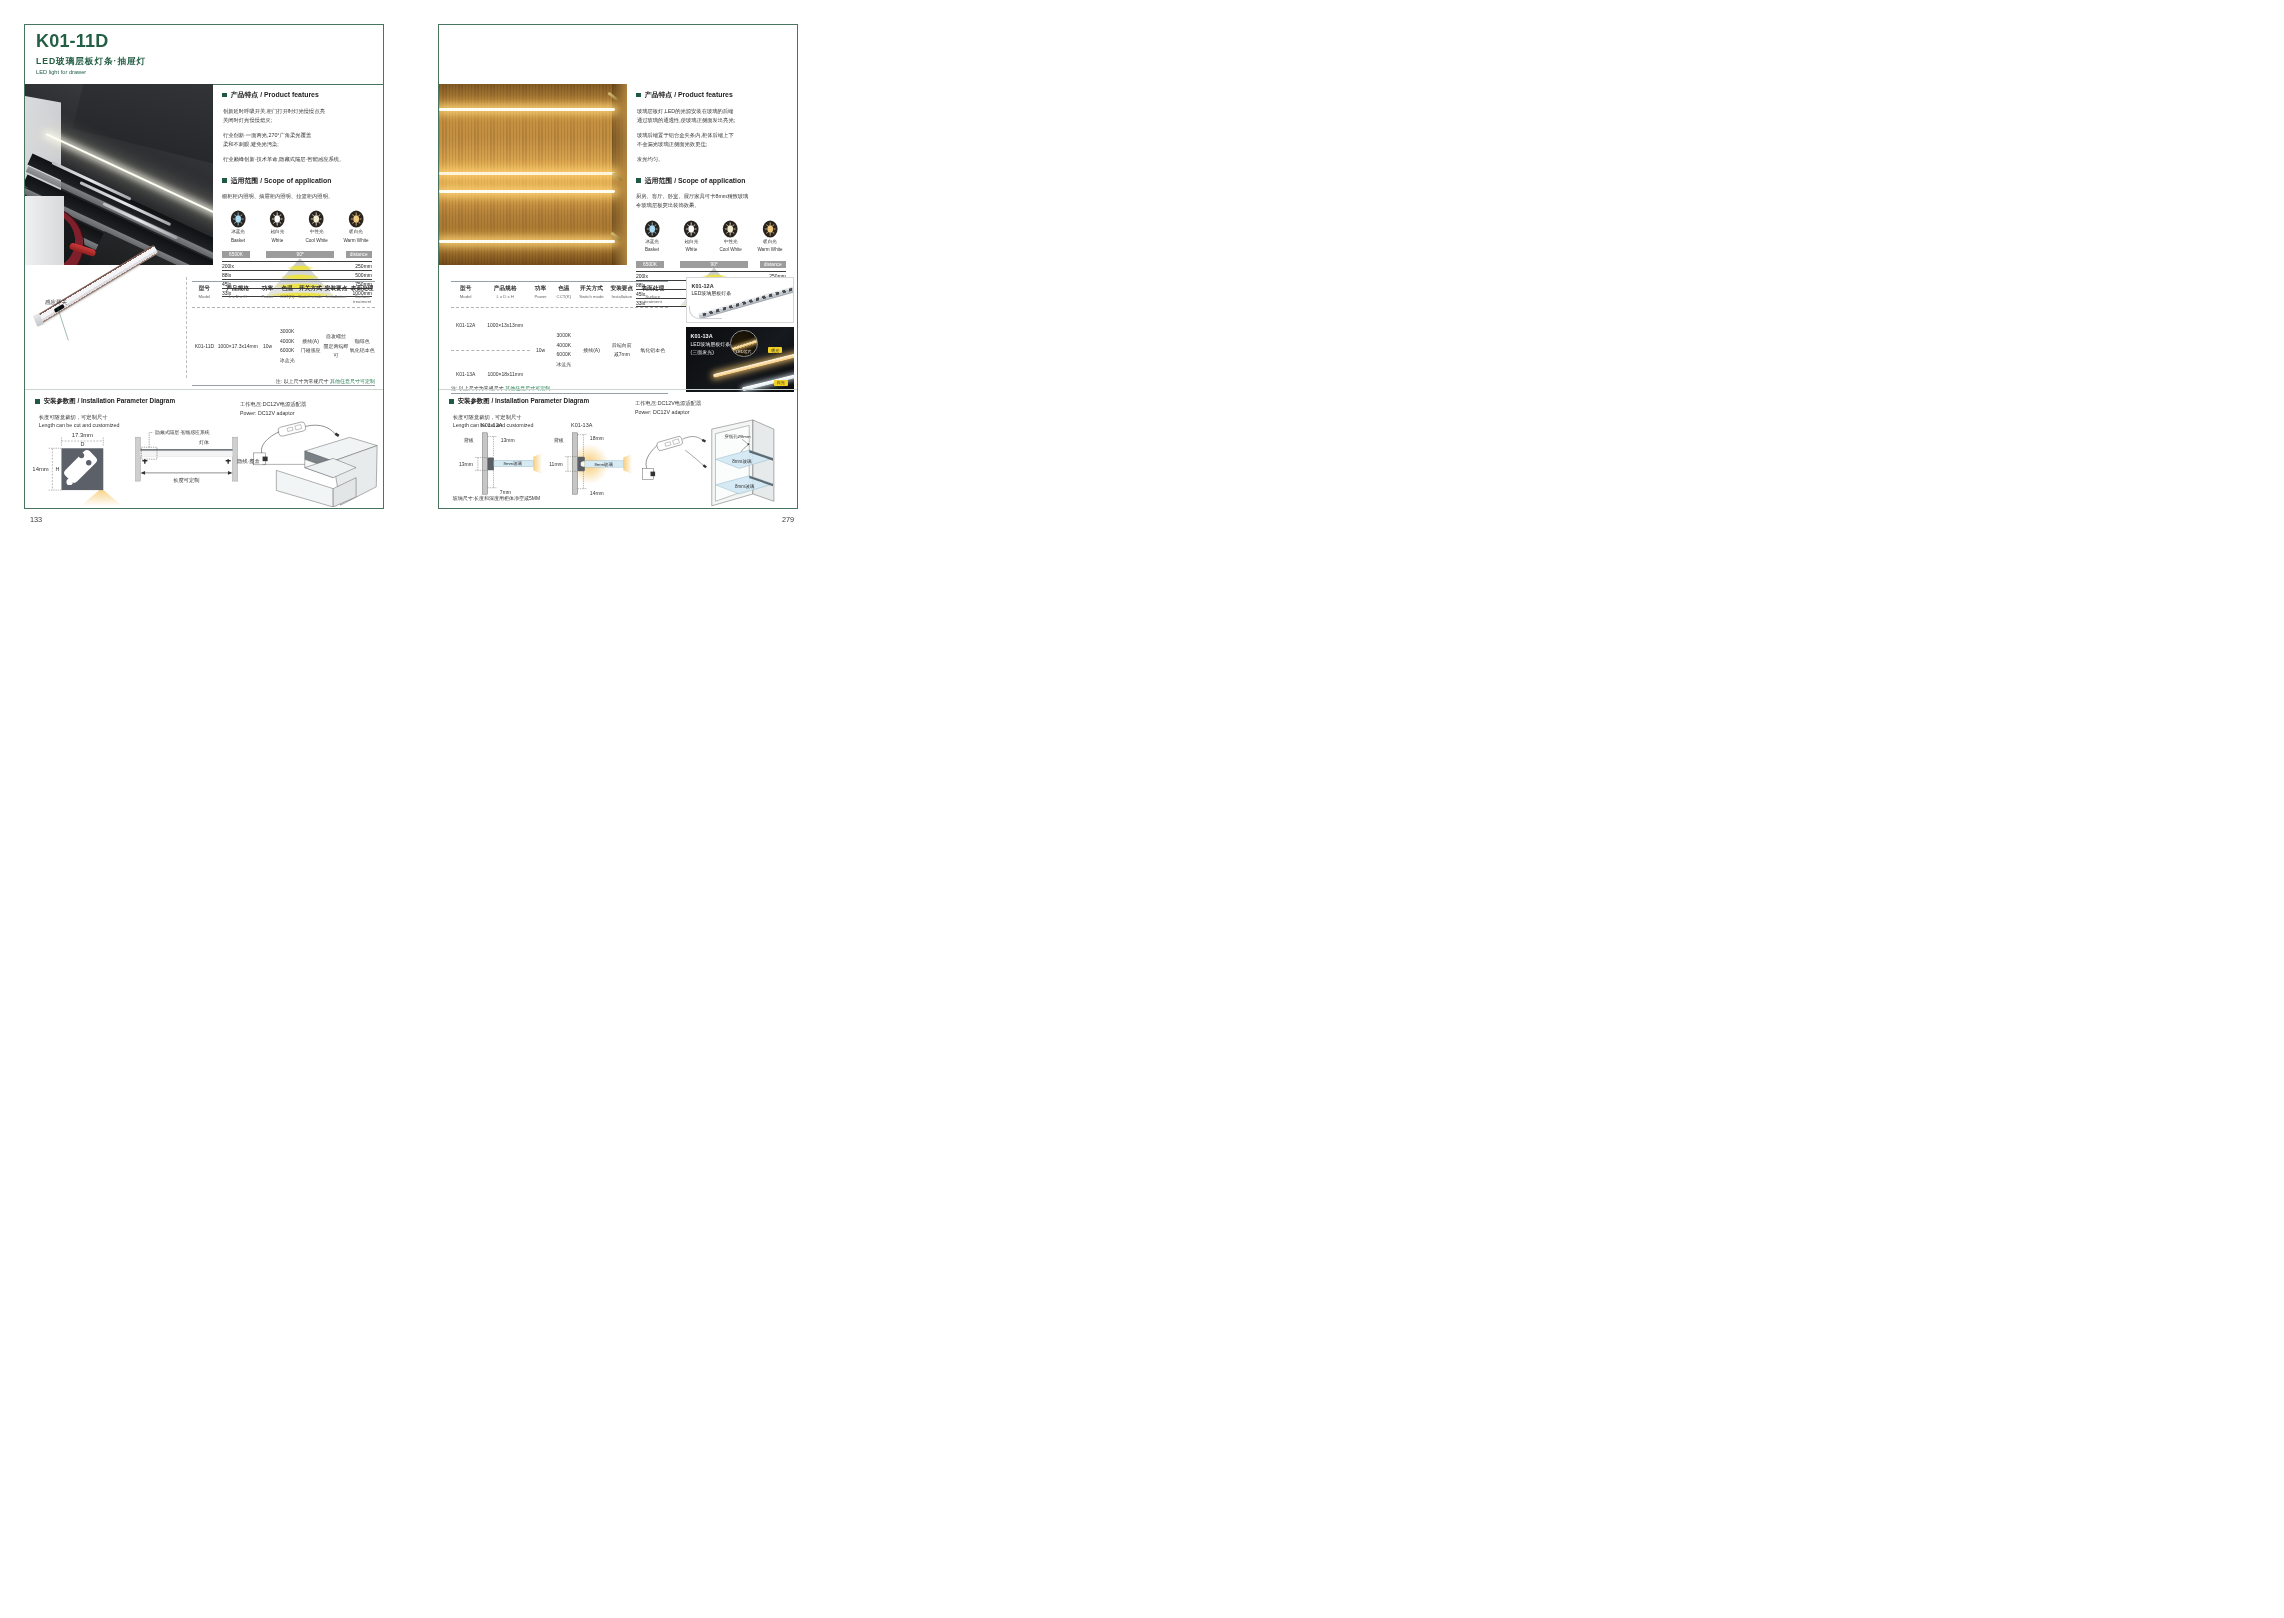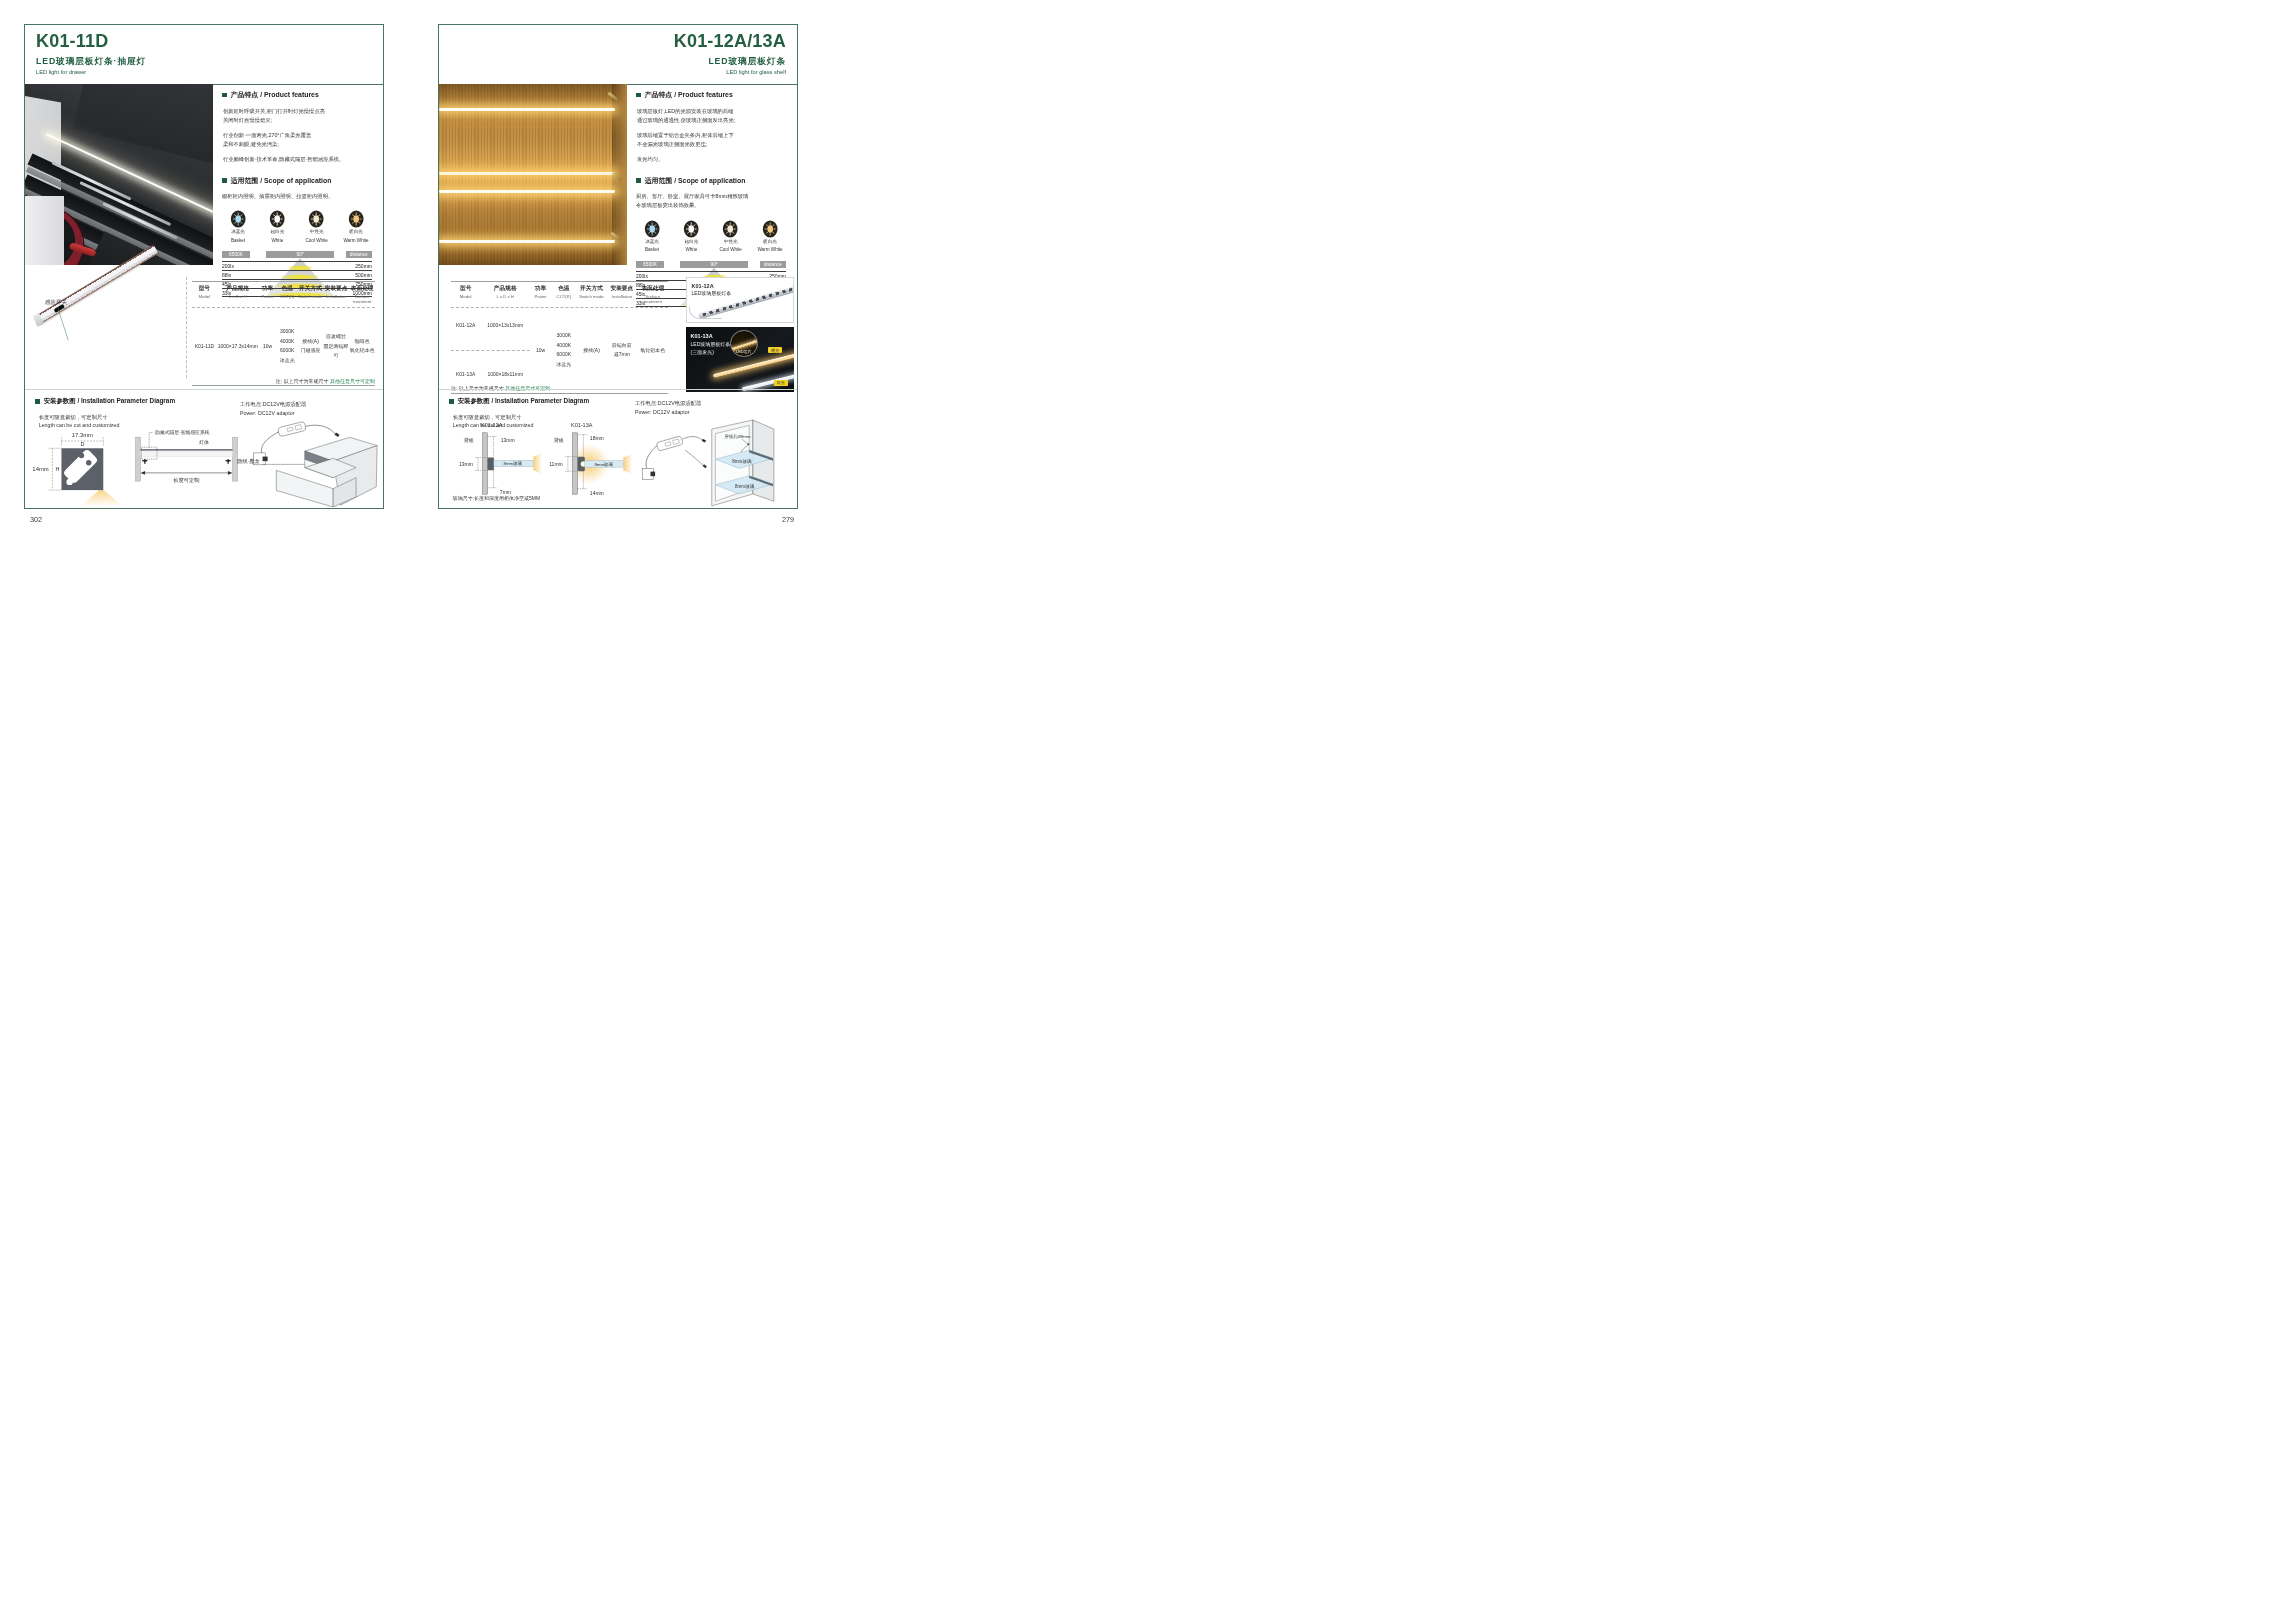--- a/index.html
+++ b/index.html
@@ -428,25 +428,20 @@
     <polygon points="150,88 212,110 212,128 150,106" fill="#f7f9f9" stroke="#555"></polygon>
     <polygon points="88,112 212,152 212,192 88,156" fill="#f2f5f5" stroke="#555"></polygon>
     <polygon points="212,152 262,128 262,170 212,192" fill="#e2e6e7" stroke="#555"></polygon>
     <polygon points="150,106 212,128 262,106 212,86" fill="#eef1f2" stroke="#555"></polygon>
     <text x="2" y="96" font-size="11.5" fill="#333">隐线·魔盒</text>
     <line x1="58" y1="99" x2="150" y2="99" stroke="#555" stroke-width="1"></line>
   </svg>
 </section>
 
 <section class="card card-right">
-  <header class="hdr hr">
-    <div class="model">K01-12A/13A</div>
-    <div class="tcn">LED玻璃层板灯条</div>
-    <div class="ten">LED light for glass shelf</div>
-  </header>
 
   <div class="photo ph-shelf">
     <div class="grain"></div>
     <div class="edge"></div>
     <div class="strip" style="top:24px"></div>
     <div class="strip" style="top:88px"></div>
     <div class="strip" style="top:106px"></div>
     <div class="strip" style="top:156px"></div>
     <div class="pin" style="right:8.2px;top:11px"></div>
     <div class="pin" style="right:3.7px;top:91px"></div>
@@ -760,15 +755,15 @@
     <polygon points="250,72 302,90 302,95 250,77" fill="#5d6a72"></polygon>
     <text x="234" y="100" font-size="10" fill="#333" text-anchor="middle">8mm玻璃</text>
     <polygon points="176,148 250,128 302,146 228,168" fill="#d2e8f4" fill-opacity=".9" stroke="#8fb3c6"></polygon>
     <polygon points="250,128 302,146 302,151 250,133" fill="#5d6a72"></polygon>
     <text x="240" y="156" font-size="10" fill="#333" text-anchor="middle">8mm玻璃</text>
   </svg>
 
   <div class="glass-note">玻璃尺寸:长度和深度用柜体净空减5MM</div>
 </section>
 
-<div class="pagenum pn-left">302</div>
+<div class="pagenum pn-left">133</div>
 <div class="pagenum pn-right">279</div>
 
 
 </body></html>

